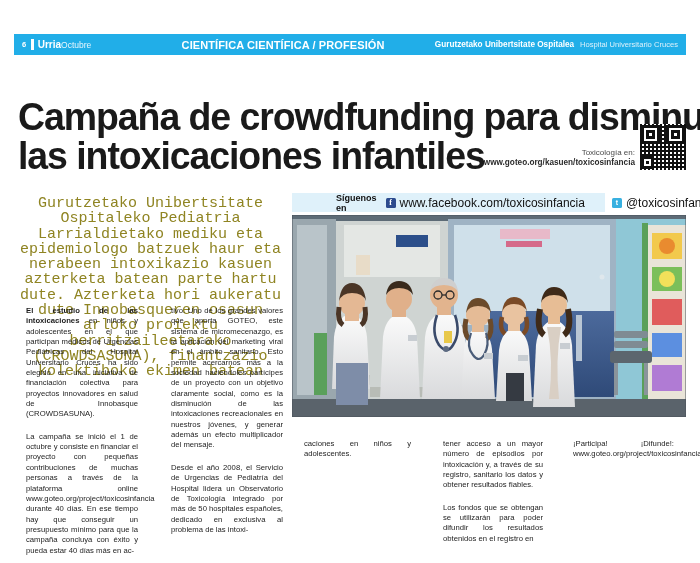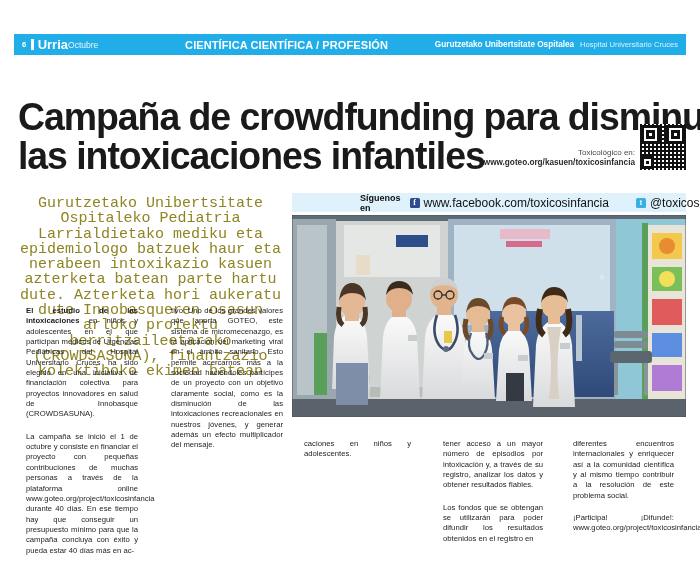--- a/index.html
+++ b/index.html
@@ -52,21 +52,21 @@
   }
   .folio-rule {
     display: inline-block;
     width: 2.5px;
     height: 11px;
     background: #ffffff;
     margin: 0 4px 0 5px;
     vertical-align: middle;
   }
   .folio-month-eu {
-    font-size: 13px;
+    font-size: 10px;
     font-weight: bold;
     color: #ffffff;
   }
   .folio-month-es {
     font-size: 8.5px;
     font-weight: normal;
     color: #e7f6fd;
     margin-left: 0;
   }
   .topbar-center {
@@ -183,26 +183,26 @@
     font-size: 15px;
     line-height: 15.3px;
     font-family: Liberation Mono, monospace;
   }
 
   
   .follow-bar {
     position: absolute;
     left: 292px;
     top: 193px;
-    width: 394px;
+    width: 313px;
     height: 19px;
     background: #dff1fa;
     display: flex;
     align-items: center;
-    padding-left: 68px;
+    padding-left: 44px;
     gap: 7px;
     color: #17313f;
   }
   .follow-label {
     font-size: 9px;
     font-weight: bold;
     color: #111111;
     margin-right: 2px;
   }
   .social {
@@ -285,21 +285,21 @@
     </div>
   </div>
 
   <h1 class="headline">
     <span class="line">Campaña de crowdfunding para disminuir</span>
     <span class="line">las intoxicaciones infantiles</span>
   </h1>
 
   <div class="qr-block">
     <div class="qr-text">
-      <div class="qr-consulta">Toxicológico en:</div>
+      <div class="qr-consulta">Toxicología en:</div>
       <div class="qr-url">www.goteo.org/kasuen/toxicosinfancia</div>
     </div>
     <div class="qr-code">
       <span class="qr-bl"></span>
     </div>
   </div>
 
   <div class="lead">Gurutzetako Unibertsitate Ospitaleko  Pediatria Larrialdietako mediku eta epidemiologo batzuek haur eta nerabeen intoxikazio kasuen azterketa batean parte hartu dute. Azterketa hori aukeratu dute Innobasqueren osasun arloko proiektu berritzaileetarako (CROWDSASUNA),  finantzazio kolektiboko ekimen batean</div>
 
   <div class="follow-bar">
@@ -447,29 +447,29 @@
     </svg>
   </div>
 
   <div class="col col-1">
     <p><span class="lede-run">El estudio de las intoxicaciones</span><span> en niños y adolescentes en el que participan médicos de Urgencias Pediátricas del Hospital Universitario Cruces ha sido elegido en una iniciativa de financiación colectiva para proyectos innovadores en salud de Innobasque (CROWDSASUNA).</span></p>
     <p>La campaña se inició el 1 de octubre y consiste en financiar el proyecto con pequeñas contribuciones de muchas personas a través de la plataforma online www.goteo.org/project/toxicosinfancia durante 40 días. En ese tiempo hay que conseguir un presupuesto mínimo para que la campaña concluya con éxito y pueda estar 40 días más en ac-</p>
   </div>
 
   <div class="col col-2">
     <p>tivo. Uno de los grandes valores que aporta GOTEO, este sistema de micromecenazgo, es la aplicación del marketing viral en el ámbito sanitario. Esto permite acercarnos más a la sociedad haciéndoles partícipes de un proyecto con un objetivo claramente social, como es la disminución de las intoxicaciones recreacionales en nuestros jóvenes, y generar además un efecto multiplicador del mensaje.</p>
+    <p>Desde el año 2008, el Servicio de Urgencias de Pediatría del Hospital lidera un Observatorio de Toxicología integrado por más de 50 hospitales españoles, dedicado en exclusiva al problema de las intoxi-</p>
   </div>
 
   <div class="col col-3">
     <p>caciones en niños y adolescentes.</p>
   </div>
 
   <div class="col col-4">
-    <p>tener acceso a un mayor número de episodios por intoxicación y, a través de su registro, analizar los datos y obtener resultados fiables.</p>
+    <p>tener acceso a un mayor número de episodios por intoxicación y, a través de su registro, sanitario los datos y obtener resultados fiables.</p>
     <p>Los fondos que se obtengan se utilizarán para poder difundir los resultados obtenidos en el registro en</p>
   </div>
 
   <div class="col col-5">
-    <p>diferentes encuentros internacionales y enriquecer así a la comunidad científica y al mismo tiempo contribuir a la resolución de este problema social.</p>
     <p>¡Participa!  ¡Difunde!: www.goteo.org/project/toxicosinfancia</p>
   </div>
 
 </div>
 
 </body></html>

